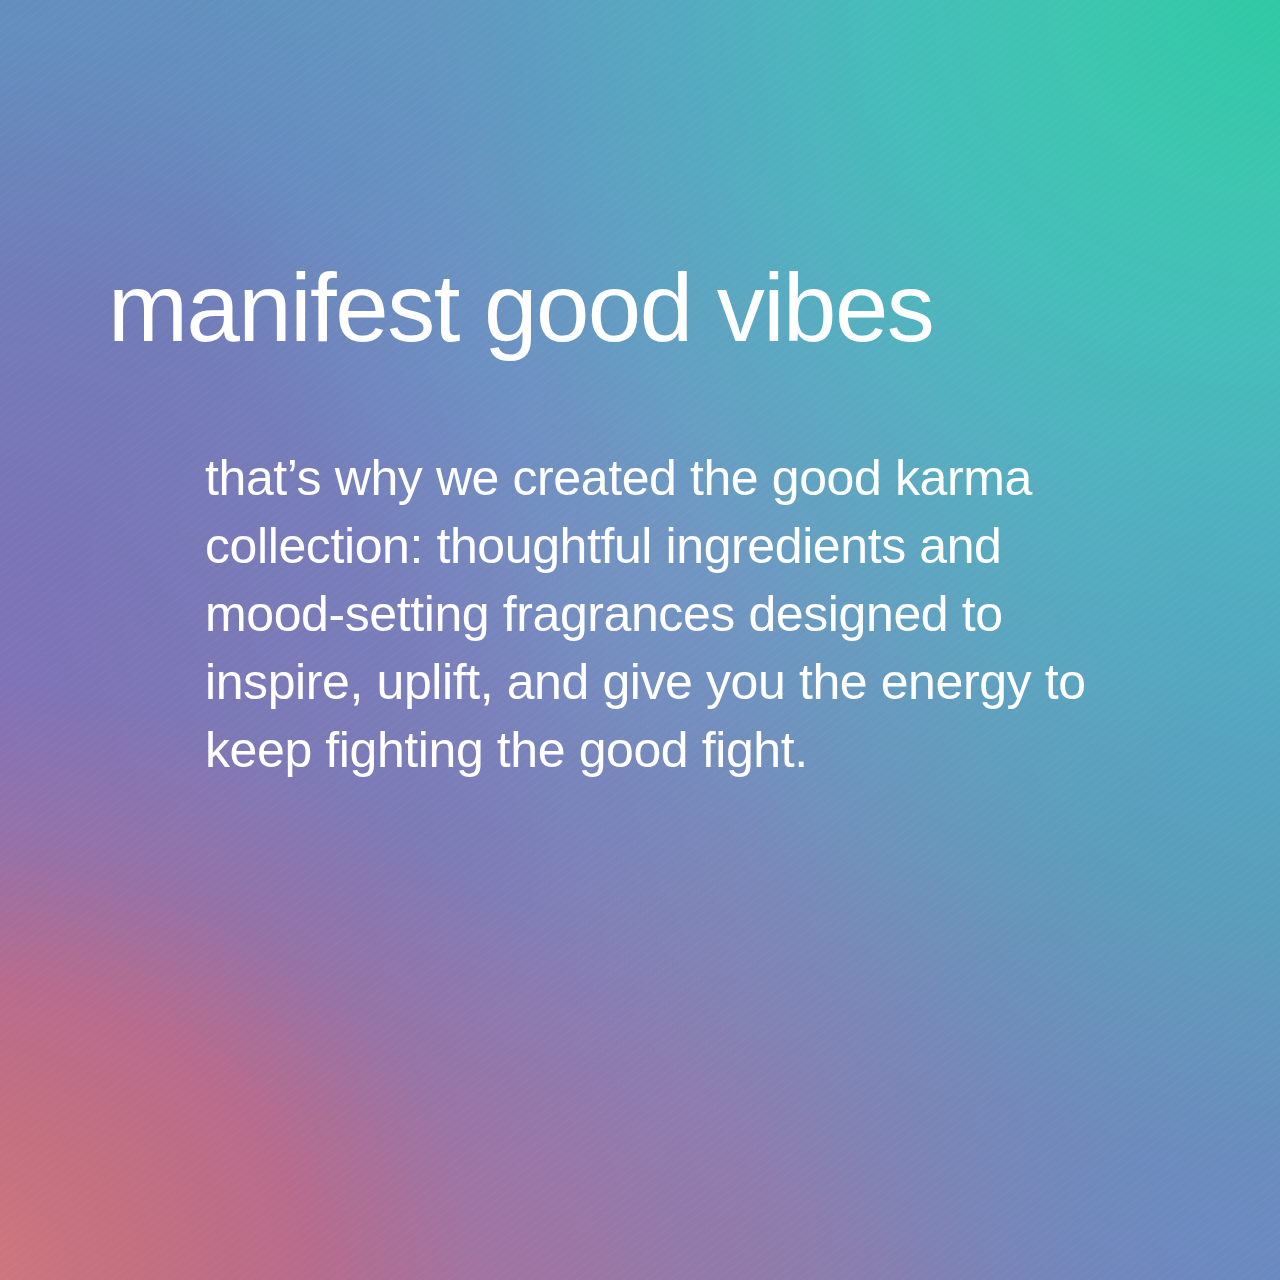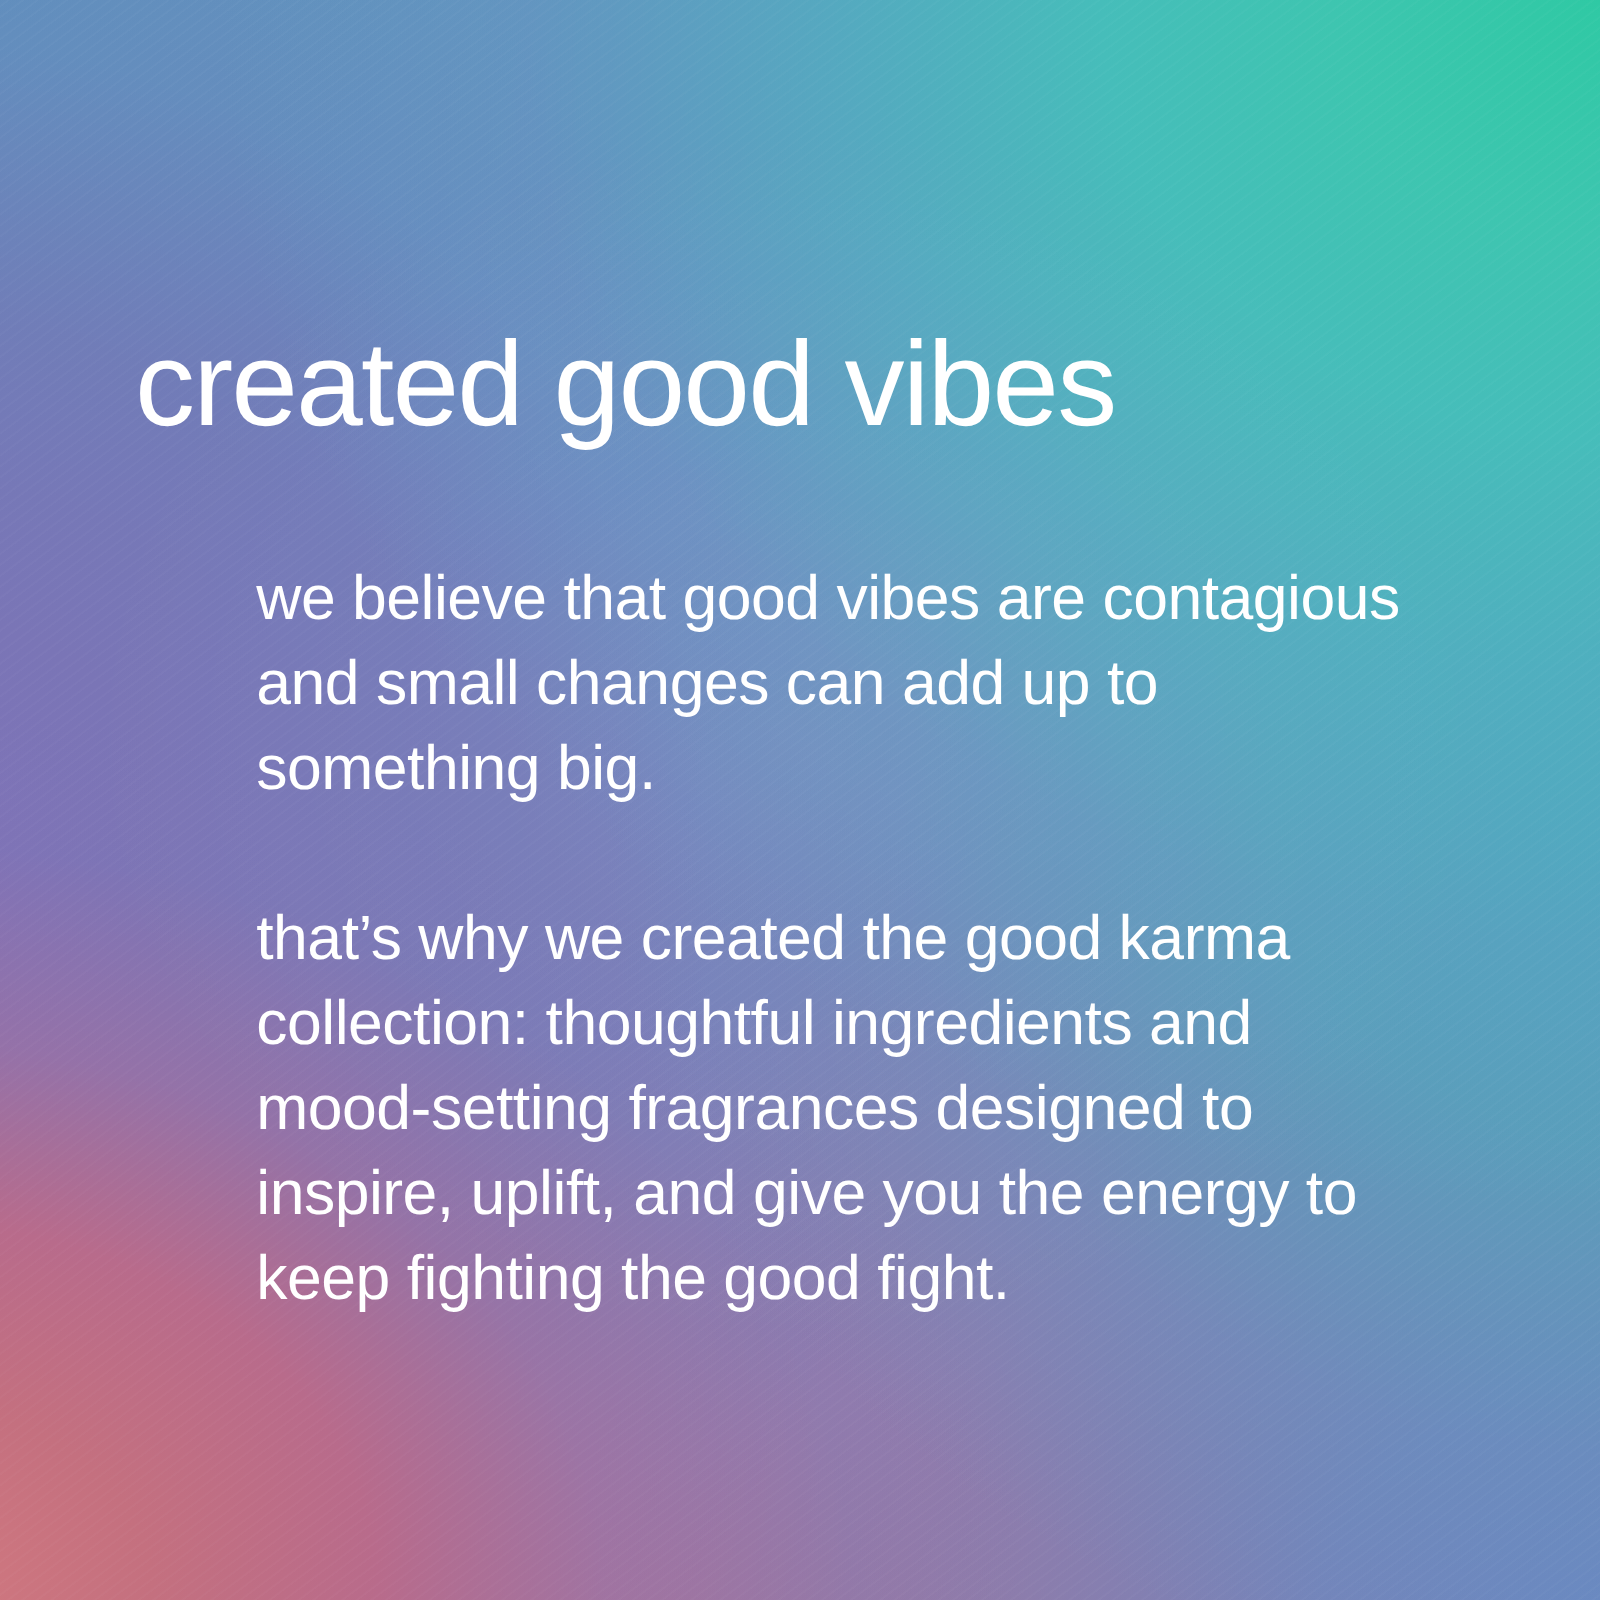--- a/index.html
+++ b/index.html
@@ -126,21 +126,20 @@
 <body>
 
 <div id="poster">
 
   <div class="bg-base"></div>
   <div class="bg-sheen"></div>
   <div class="bg-soft"></div>
 
   <div class="content">
 
-    <h1 class="headline"><span>created </span><span class="accent">good vibes</span></h1>
+    <h1 class="headline"><span>manifest </span><span class="accent">good vibes</span></h1>
 
     <div class="body-copy">
-      <p>we believe that good vibes are contagious and small changes can add up to something big.</p>
       <p>that’s why we created the good karma collection: thoughtful ingredients and mood-setting fragrances designed to inspire, uplift, and give you the energy to keep fighting the good fight.</p>
     </div>
 
   </div>
 </div>
 
 </body></html>

